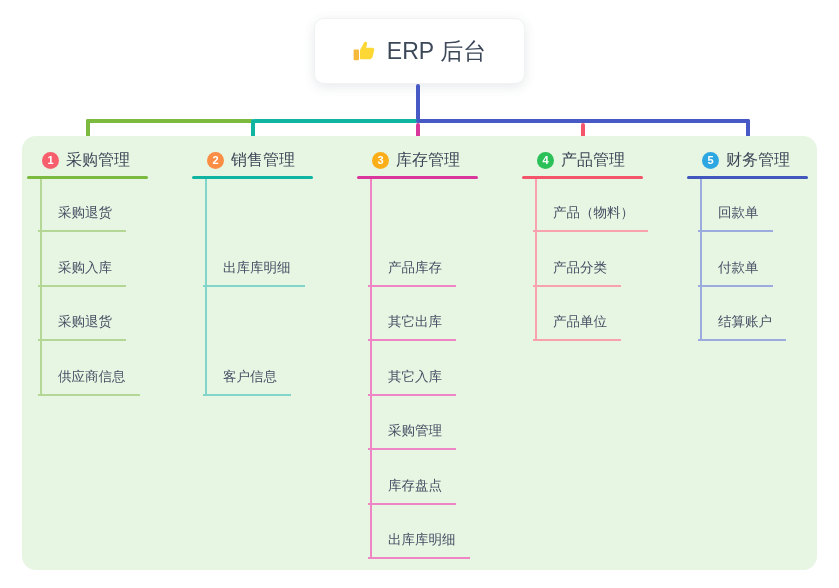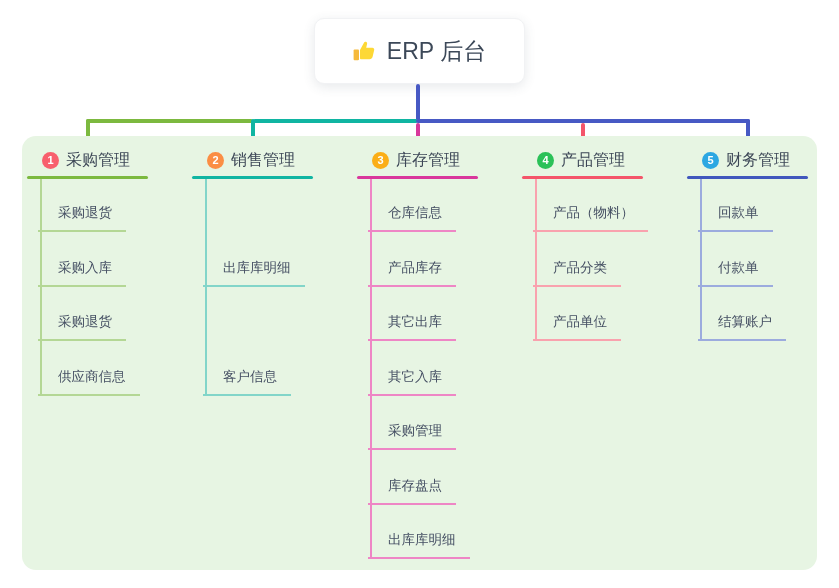--- a/index.html
+++ b/index.html
@@ -88,21 +88,20 @@
     <div class="child" style="top:367px">客户信息</div>
   </div>
 
   <div class="branch" style="left: 357px; --main: #d9379c; --light: #ee86c5; --badge: #fbae17;">
     <div class="bheader">
       <span class="badge">3</span>
       <span class="blabel">库存管理</span>
     </div>
     <div class="bunderline"></div>
     <div class="trunk" style="height:380px"></div>
-    <div class="child" style="top:203px">仓库信息</div>
     <div class="child" style="top:258px">产品库存</div>
     <div class="child" style="top:312px">其它出库</div>
     <div class="child" style="top:367px">其它入库</div>
     <div class="child" style="top:421px">采购管理</div>
     <div class="child" style="top:476px">库存盘点</div>
     <div class="child" style="top:530px">出库库明细</div>
   </div>
 
   <div class="branch" style="left: 522px; --main: #f4556a; --light: #f9a2ae; --badge: #2bc158;">
     <div class="bheader">

